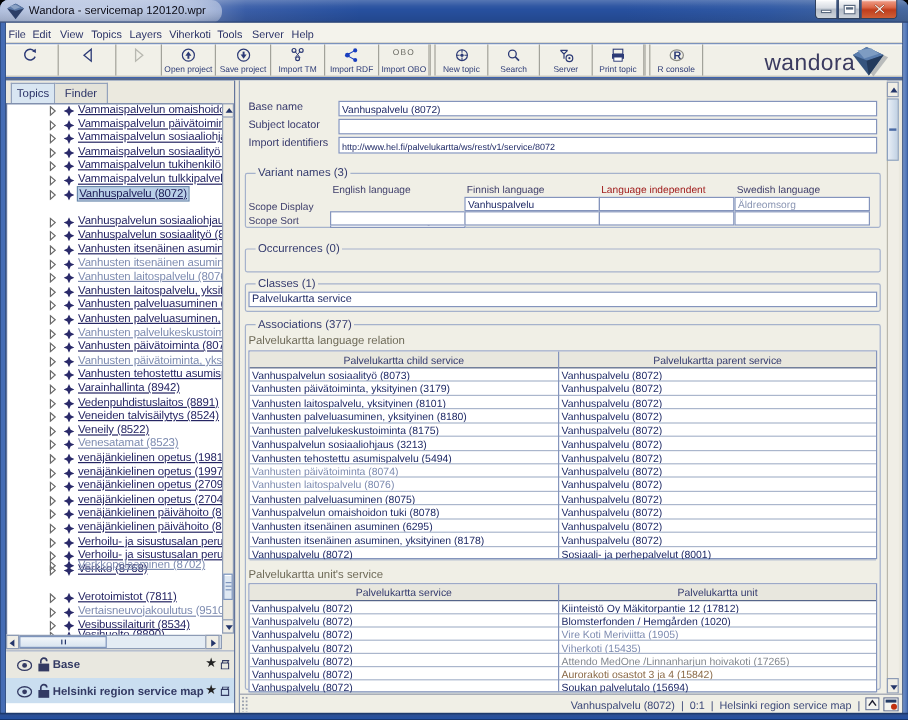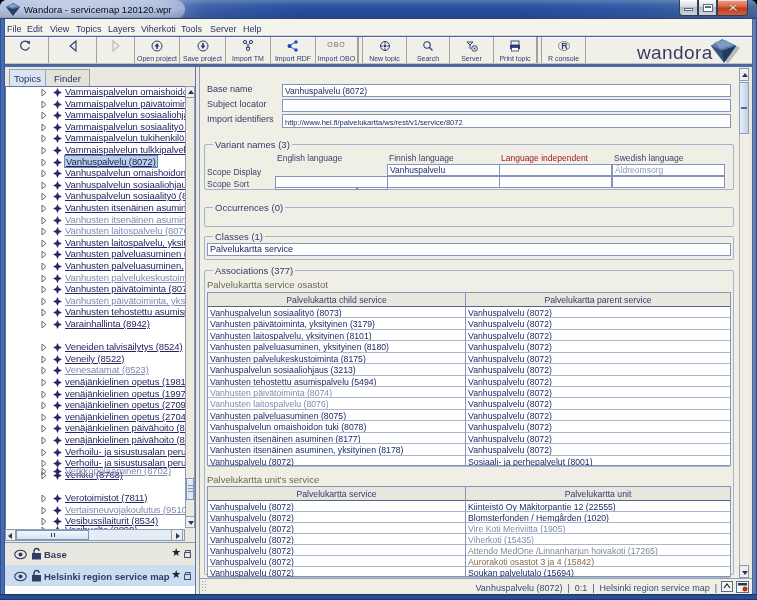--- a/index.html
+++ b/index.html
@@ -272,29 +272,20 @@
       </div>
       <div class="trow" style="top:69.6px">
         <svg class="tri" width="6" height="9" viewBox="0 0 6 9">
           <path d="M1 1 L5 4.5 L1 8 Z" fill="none" stroke="#6a6a6a" stroke-width="1"></path>
         </svg>
         <svg class="dia" width="9" height="9" viewBox="0 0 9 9">
           <path d="M4.5 0 L5.9 3.1 L9 4.5 L5.9 5.9 L4.5 9 L3.1 5.9 L0 4.5 L3.1 3.1 Z" fill="#2a2a6a"></path>
         </svg>
         <span class="txt selbox" style="color:#20205a">Vanhuspalvelu (8072)</span>
       </div>
-      <div class="trow" style="top:81.2px">
-        <svg class="tri" width="6" height="9" viewBox="0 0 6 9">
-          <path d="M1 1 L5 4.5 L1 8 Z" fill="none" stroke="#6a6a6a" stroke-width="1"></path>
-        </svg>
-        <svg class="dia" width="9" height="9" viewBox="0 0 9 9">
-          <path d="M4.5 0 L5.9 3.1 L9 4.5 L5.9 5.9 L4.5 9 L3.1 5.9 L0 4.5 L3.1 3.1 Z" fill="#2a2a6a"></path>
-        </svg>
-        <span class="txt" style="color:#252563">Vanhuspalvelun omaishoidon</span>
-      </div>
       <div class="trow" style="top:92.8px">
         <svg class="tri" width="6" height="9" viewBox="0 0 6 9">
           <path d="M1 1 L5 4.5 L1 8 Z" fill="none" stroke="#6a6a6a" stroke-width="1"></path>
         </svg>
         <svg class="dia" width="9" height="9" viewBox="0 0 9 9">
           <path d="M4.5 0 L5.9 3.1 L9 4.5 L5.9 5.9 L4.5 9 L3.1 5.9 L0 4.5 L3.1 3.1 Z" fill="#2a2a6a"></path>
         </svg>
         <span class="txt" style="color:#252563">Vanhuspalvelun sosiaaliohjau</span>
       </div>
       <div class="trow" style="top:104.4px">
@@ -397,20 +388,29 @@
         <span class="txt" style="color:#252563">Vanhusten tehostettu asumisp</span>
       </div>
       <div class="trow" style="top:232.0px">
         <svg class="tri" width="6" height="9" viewBox="0 0 6 9">
           <path d="M1 1 L5 4.5 L1 8 Z" fill="none" stroke="#6a6a6a" stroke-width="1"></path>
         </svg>
         <svg class="dia" width="9" height="9" viewBox="0 0 9 9">
           <path d="M4.5 0 L5.9 3.1 L9 4.5 L5.9 5.9 L4.5 9 L3.1 5.9 L0 4.5 L3.1 3.1 Z" fill="#2a2a6a"></path>
         </svg>
         <span class="txt" style="color:#252563">Varainhallinta (8942)</span>
+      </div>
+      <div class="trow" style="top:243.6px">
+        <svg class="tri" width="6" height="9" viewBox="0 0 6 9">
+          <path d="M1 1 L5 4.5 L1 8 Z" fill="none" stroke="#6a6a6a" stroke-width="1"></path>
+        </svg>
+        <svg class="dia" width="9" height="9" viewBox="0 0 9 9">
+          <path d="M4.5 0 L5.9 3.1 L9 4.5 L5.9 5.9 L4.5 9 L3.1 5.9 L0 4.5 L3.1 3.1 Z" fill="#2a2a6a"></path>
+        </svg>
+        <span class="txt" style="color:#252563">Vedenpuhdistuslaitos (8891)</span>
       </div>
       <div class="trow" style="top:255.2px">
         <svg class="tri" width="6" height="9" viewBox="0 0 6 9">
           <path d="M1 1 L5 4.5 L1 8 Z" fill="none" stroke="#6a6a6a" stroke-width="1"></path>
         </svg>
         <svg class="dia" width="9" height="9" viewBox="0 0 9 9">
           <path d="M4.5 0 L5.9 3.1 L9 4.5 L5.9 5.9 L4.5 9 L3.1 5.9 L0 4.5 L3.1 3.1 Z" fill="#2a2a6a"></path>
         </svg>
         <span class="txt" style="color:#252563">Veneiden talvisäilytys (8524)</span>
       </div>
@@ -641,21 +641,21 @@
       <div class="fset" style="top:140px;height:20px">
         <div class="leg">Occurrences (0)</div>
       </div>
       <div class="fset" style="top:169px;height:24px">
         <div class="leg">Classes (1)</div>
       </div>
       <div class="vcell" style="left:7px;top:176px;width:524px;height:13px;font-size:9px">Palvelukartta service</div>
       <div class="fset" style="top:203px;height:305px">
         <div class="leg">Associations (377)</div>
       </div>
-      <div class="ttl" style="top:212px">Palvelukartta service osastot</div>
+      <div class="ttl" style="top:212px">Palvelukartta language relation</div>
       <div class="dtable" style="top:225px;height:174px">
         <div class="dhead" style="height:14px">
           <span style="position:absolute;left:258px;right:0;top:2px">Palvelukartta parent service</span>
           <span style="position:absolute;left:0;width:257px;top:2px">Palvelukartta child service</span>
         </div>
         <div class="drow" style="top:14.0px;height:11.43px">
           <span class="c1" style="color:#1f2a66">Vanhuspalvelun sosiaalityö (8073)</span>
           <span class="c2" style="color:#1f2a66">Vanhuspalvelu (8072)</span>
         </div>
         <div class="drow" style="top:25.4px;height:11.43px">
@@ -692,42 +692,42 @@
         </div>
         <div class="drow" style="top:116.9px;height:11.43px">
           <span class="c1" style="color:#1f2a66">Vanhusten palveluasuminen (8075)</span>
           <span class="c2" style="color:#1f2a66">Vanhuspalvelu (8072)</span>
         </div>
         <div class="drow" style="top:128.3px;height:11.43px">
           <span class="c1" style="color:#1f2a66">Vanhuspalvelun omaishoidon tuki (8078)</span>
           <span class="c2" style="color:#1f2a66">Vanhuspalvelu (8072)</span>
         </div>
         <div class="drow" style="top:139.7px;height:11.43px">
-          <span class="c1" style="color:#1f2a66">Vanhusten itsenäinen asuminen (8177)</span>
+          <span class="c1" style="color:#1f2a66">Vanhusten itsenäinen asuminen (6295)</span>
           <span class="c2" style="color:#1f2a66">Vanhuspalvelu (8072)</span>
         </div>
         <div class="drow" style="top:151.2px;height:11.43px">
           <span class="c1" style="color:#1f2a66">Vanhusten itsenäinen asuminen, yksityinen (8178)</span>
           <span class="c2" style="color:#1f2a66">Vanhuspalvelu (8072)</span>
         </div>
         <div class="drow" style="top:162.6px;height:11.43px">
           <span class="c1" style="color:#1f2a66">Vanhuspalvelu (8072)</span>
           <span class="c2" style="color:#1f2a66">Sosiaali- ja perhepalvelut (8001)</span>
         </div>
         <div class="dcol"></div>
       </div>
       <div class="ttl" style="top:407px">Palvelukartta unit's service</div>
       <div class="dtable" style="top:419px;height:91px">
         <div class="dhead" style="height:14px">
           <span style="position:absolute;left:0;width:257px;top:2px">Palvelukartta service</span>
           <span style="position:absolute;left:258px;right:0;top:2px">Palvelukartta unit</span>
         </div>
         <div class="drow" style="top:14.0px;height:11.00px">
           <span class="c1" style="color:#1f2a66">Vanhuspalvelu (8072)</span>
-          <span class="c2" style="color:#1f2a66">Kiinteistö Oy Mäkitorpantie 12 (22555)</span>
+          <span class="c2" style="color:#1f2a66">Kiinteistö Oy Mäkitorpantie 12 (17812)</span>
         </div>
         <div class="drow" style="top:25.0px;height:11.00px">
           <span class="c1" style="color:#1f2a66">Vanhuspalvelu (8072)</span>
           <span class="c2" style="color:#1f2a66">Blomsterfonden / Hemgården (1020)</span>
         </div>
         <div class="drow" style="top:36.0px;height:11.00px">
           <span class="c1" style="color:#1f2a66">Vanhuspalvelu (8072)</span>
           <span class="c2" style="color:#7d8bb0">Vire Koti Meriviitta (1905)</span>
         </div>
         <div class="drow" style="top:47.0px;height:11.00px">

